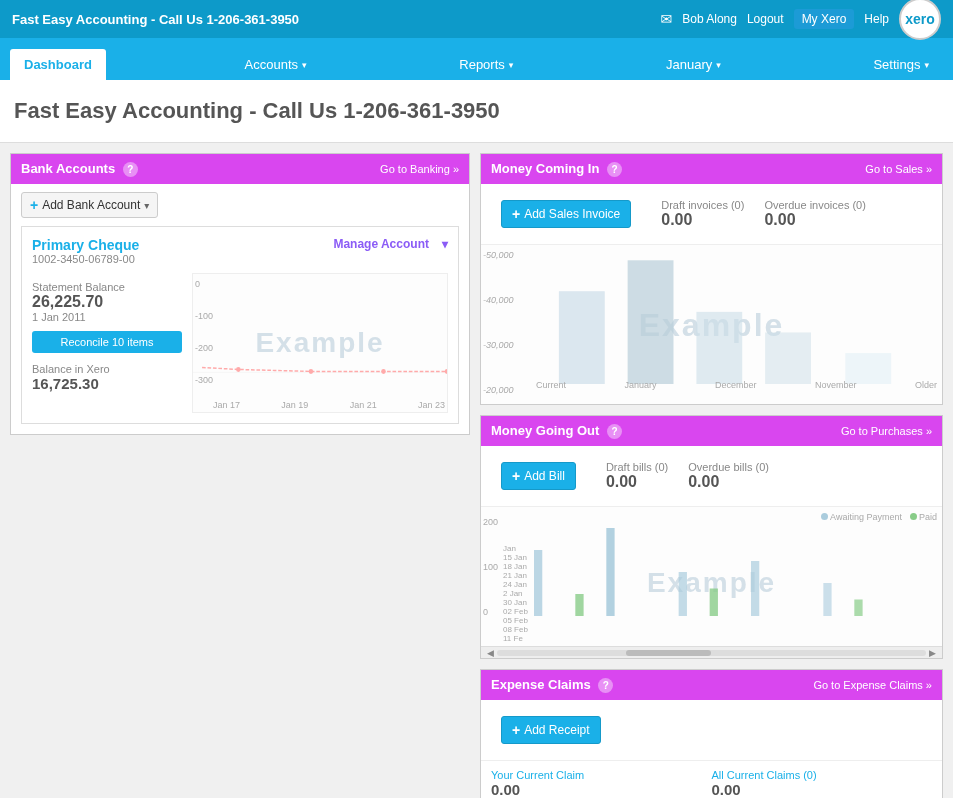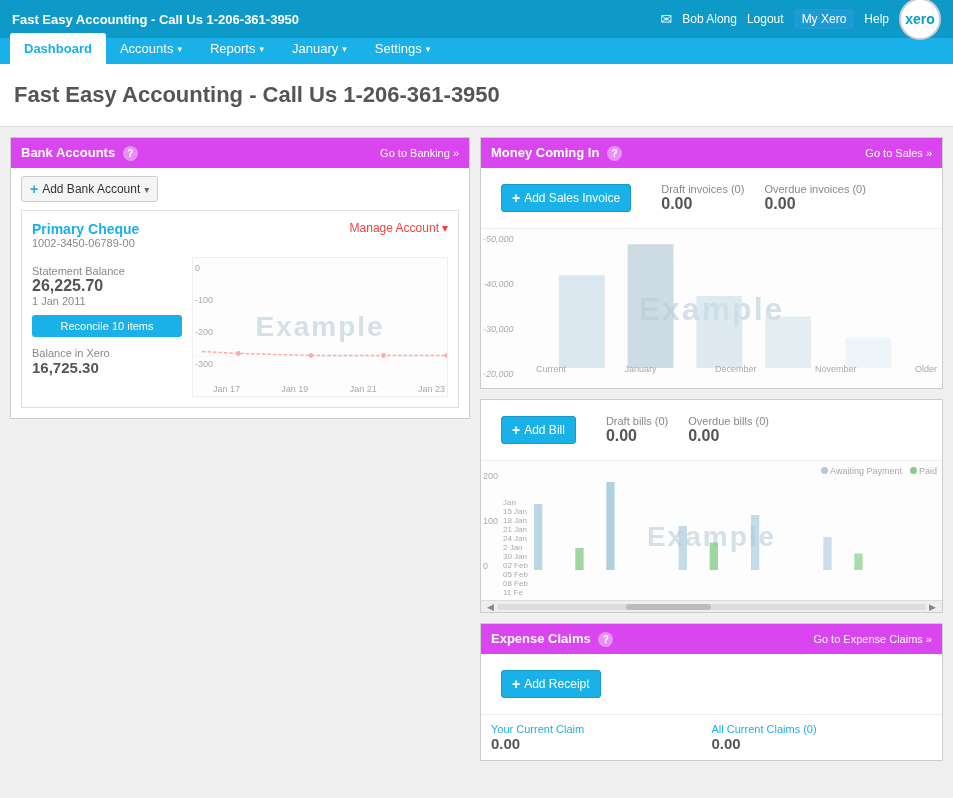--- a/index.html
+++ b/index.html
@@ -38,21 +38,22 @@
       border: 2px solid #ccc;
     }
     .mail-icon { font-size: 14px; }
 
     
     .nav-bar {
       background: #1ab0e8;
       padding: 0 10px;
       display: flex;
       align-items: flex-end;
-      height: 26px;
+      height: 42px;
+      justify-content: space-between;
     }
     .nav-tab {
       padding: 8px 14px;
       color: white;
       font-size: 13px;
       cursor: pointer;
       border-radius: 3px 3px 0 0;
       display: flex; align-items: center; gap: 4px;
     }
     .nav-tab.active {
@@ -167,26 +168,27 @@
     .account-name {
       font-size: 14px;
       color: #1ab0e8;
       font-weight: bold;
     }
     .account-number {
       font-size: 11px;
       color: #888;
     }
     .manage-account-btn {
-      color: #ef4444;
+      color: #8b5cf6;
       font-size: 12px;
       cursor: pointer;
       display: flex;
       align-items: center;
-      gap: 3px;
+      gap: 13px;
+      font-weight: bold;
     }
     .bank-account-body {
       display: flex;
       gap: 10px;
     }
     .bank-account-stats {
       width: 150px;
       flex-shrink: 0;
     }
     .stat-label {
@@ -537,20 +539,27 @@
           <span>Current</span>
           <span>January</span>
           <span>December</span>
           <span>November</span>
           <span>Older</span>
         </div>
       </div>
     </div>
 
     <div class="panel">
+      <div class="panel-header">
+        <div>
+          <span>Money Going Out</span>
+          <span class="help-icon">?</span>
+        </div>
+        <span class="go-link">Go to Purchases »</span>
+      </div>
 
       <div class="invoice-stats">
         <button class="btn-invoice">
           <span class="plus">+</span>
           <span>Add Bill</span>
         </button>
         <div class="invoice-stat-group">
           <div class="invoice-stat-label">Draft bills (0)</div>
           <div class="invoice-stat-value">0.00</div>
         </div>

